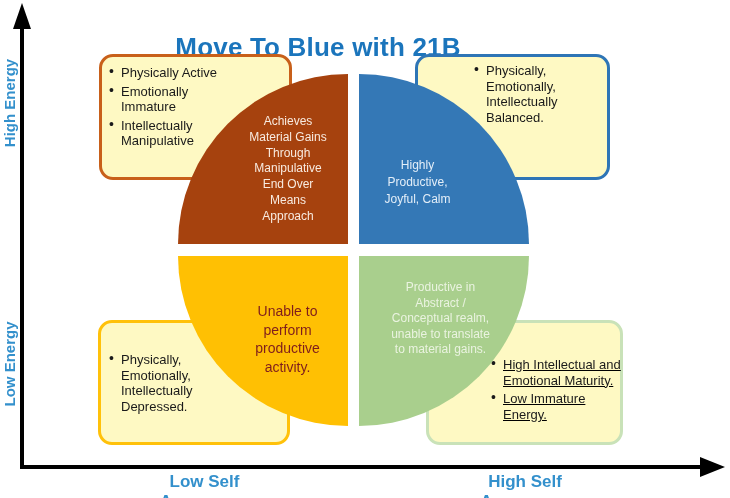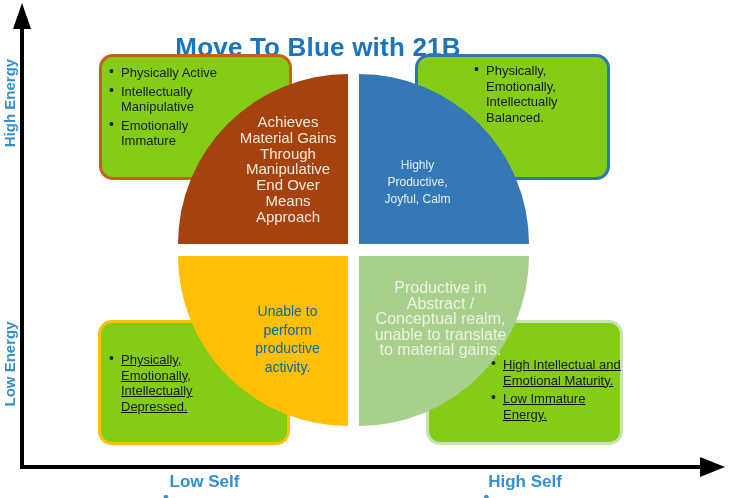--- a/index.html
+++ b/index.html
@@ -21,46 +21,46 @@
   }
   .y-label.high { left:-35px; top:94px; }
   .y-label.low  { left:-35px; top:355px; }
   .x-label {
     position:absolute; top:472px; font-size:17px; font-weight:700;
   }
   .x-label.low  { left:132px; width:145px; text-align:center; }
   .x-label.high { left:450px; width:150px; text-align:center; }
 
   .callout {
-    position:absolute; background:#84cc16; border:3px solid #737373;
+    position:absolute; background:#fef9c3; border:3px solid #737373;
     border-radius:14px; z-index:1; box-sizing:border-box;
   }
   .callout ul { list-style:none; margin:0; padding:0; }
   .callout li {
     position:relative; padding-left:12px; font-size:13px; line-height:15.5px;
     color:#1a1a1a; margin-bottom:3px;
   }
   .callout li::before { content:"\2022"; position:absolute; left:0; top:-1px; font-size:14px; }
   #callout-tl { left:99px;  top:54px;  width:193px; height:126px; padding:8px 0 0 7px; }
   #callout-tl ul { width:126px; }
   #callout-tr { left:415px; top:54px;  width:195px; height:126px; padding:6px 9px 0 56px; }
   #callout-tr ul { width:106px; }
   #callout-bl { left:98px;  top:320px; width:192px; height:125px; padding:29px 0 0 8px; }
-  #callout-bl ul { width:114px;text-decoration:underline; }
+  #callout-bl ul { width:114px; }
   #callout-br { left:426px; top:320px; width:197px; height:125px; padding:34px 0 0 62px; }
   #callout-br ul { width:132px;text-decoration:underline; }
 
   .quad-text {
     position:absolute; z-index:3; text-align:center; white-space:pre-line;
     pointer-events:none;
   }
-  #qt-tl { left:213px; top:114px; width:150px; font-size:15px;   line-height:15.8px; }
+  #qt-tl { left:213px; top:114px; width:150px; font-size:12px;   line-height:15.8px; }
   #qt-tr { left:355px; top:157px; width:125px; font-size:12px;   line-height:17px; }
   #qt-bl { left:224px; top:302px; width:127px; font-size:14px;   line-height:18.5px; }
-  #qt-br { left:362px; top:280px; width:157px; font-size:16px; line-height:15.5px; }
+  #qt-br { left:362px; top:280px; width:157px; font-size:12px; line-height:15.5px; }
 </style>
 </head>
 <body>
 
 <div class="slide">
 
   <svg class="axes-svg" width="730" height="498" viewBox="0 0 730 498">
     <g>
       <line x1="22" y1="24" x2="22" y2="469" stroke-width="4" stroke="#000000"></line>
       <polygon points="22,3 13,29 31,29" fill="#000000"></polygon>
@@ -74,22 +74,22 @@
   <div class="title" style="color: rgb(27, 117, 188);">Move To Blue with 21B</div>
 
   <div class="y-label high" style="color: rgb(51, 144, 204);">High Energy</div>
   <div class="y-label low" style="color: rgb(51, 144, 204);">Low Energy</div>
   <div class="x-label low" style="color: rgb(51, 144, 204);">Low Self Awareness</div>
   <div class="x-label high" style="color: rgb(51, 144, 204);">High Self Awareness</div>
 
   <div class="callout" id="callout-tl" style="border-color: rgb(200, 96, 26);">
     <ul>
       <li>Physically Active</li>
+      <li>Emotionally Immature</li>
       <li>Intellectually Manipulative</li>
-      <li>Emotionally Immature</li>
     </ul>
   </div>
 
   <div class="callout" id="callout-tr" style="border-color: rgb(46, 117, 182);">
     <ul>
       <li>Physically, Emotionally, Intellectually Balanced.</li>
     </ul>
   </div>
 
   <div class="callout" id="callout-bl" style="border-color: rgb(255, 193, 10);">
@@ -115,21 +115,21 @@
   <div class="quad-text" id="qt-tl" style="color: rgb(248, 234, 223);">Achieves
 Material Gains
 Through
 Manipulative
 End Over
 Means
 Approach</div>
   <div class="quad-text" id="qt-tr" style="color: rgb(227, 238, 248);">Highly
 Productive,
 Joyful, Calm</div>
-  <div class="quad-text" id="qt-bl" style="color: #0369a1;">Unable to
+  <div class="quad-text" id="qt-bl" style="color: #7f1d1d;">Unable to
 perform
 productive
 activity.</div>
   <div class="quad-text" id="qt-br" style="color: rgb(234, 243, 224);">Productive in
 Abstract /
 Conceptual realm,
 unable to translate
 to material gains.</div>
 
 </div>

